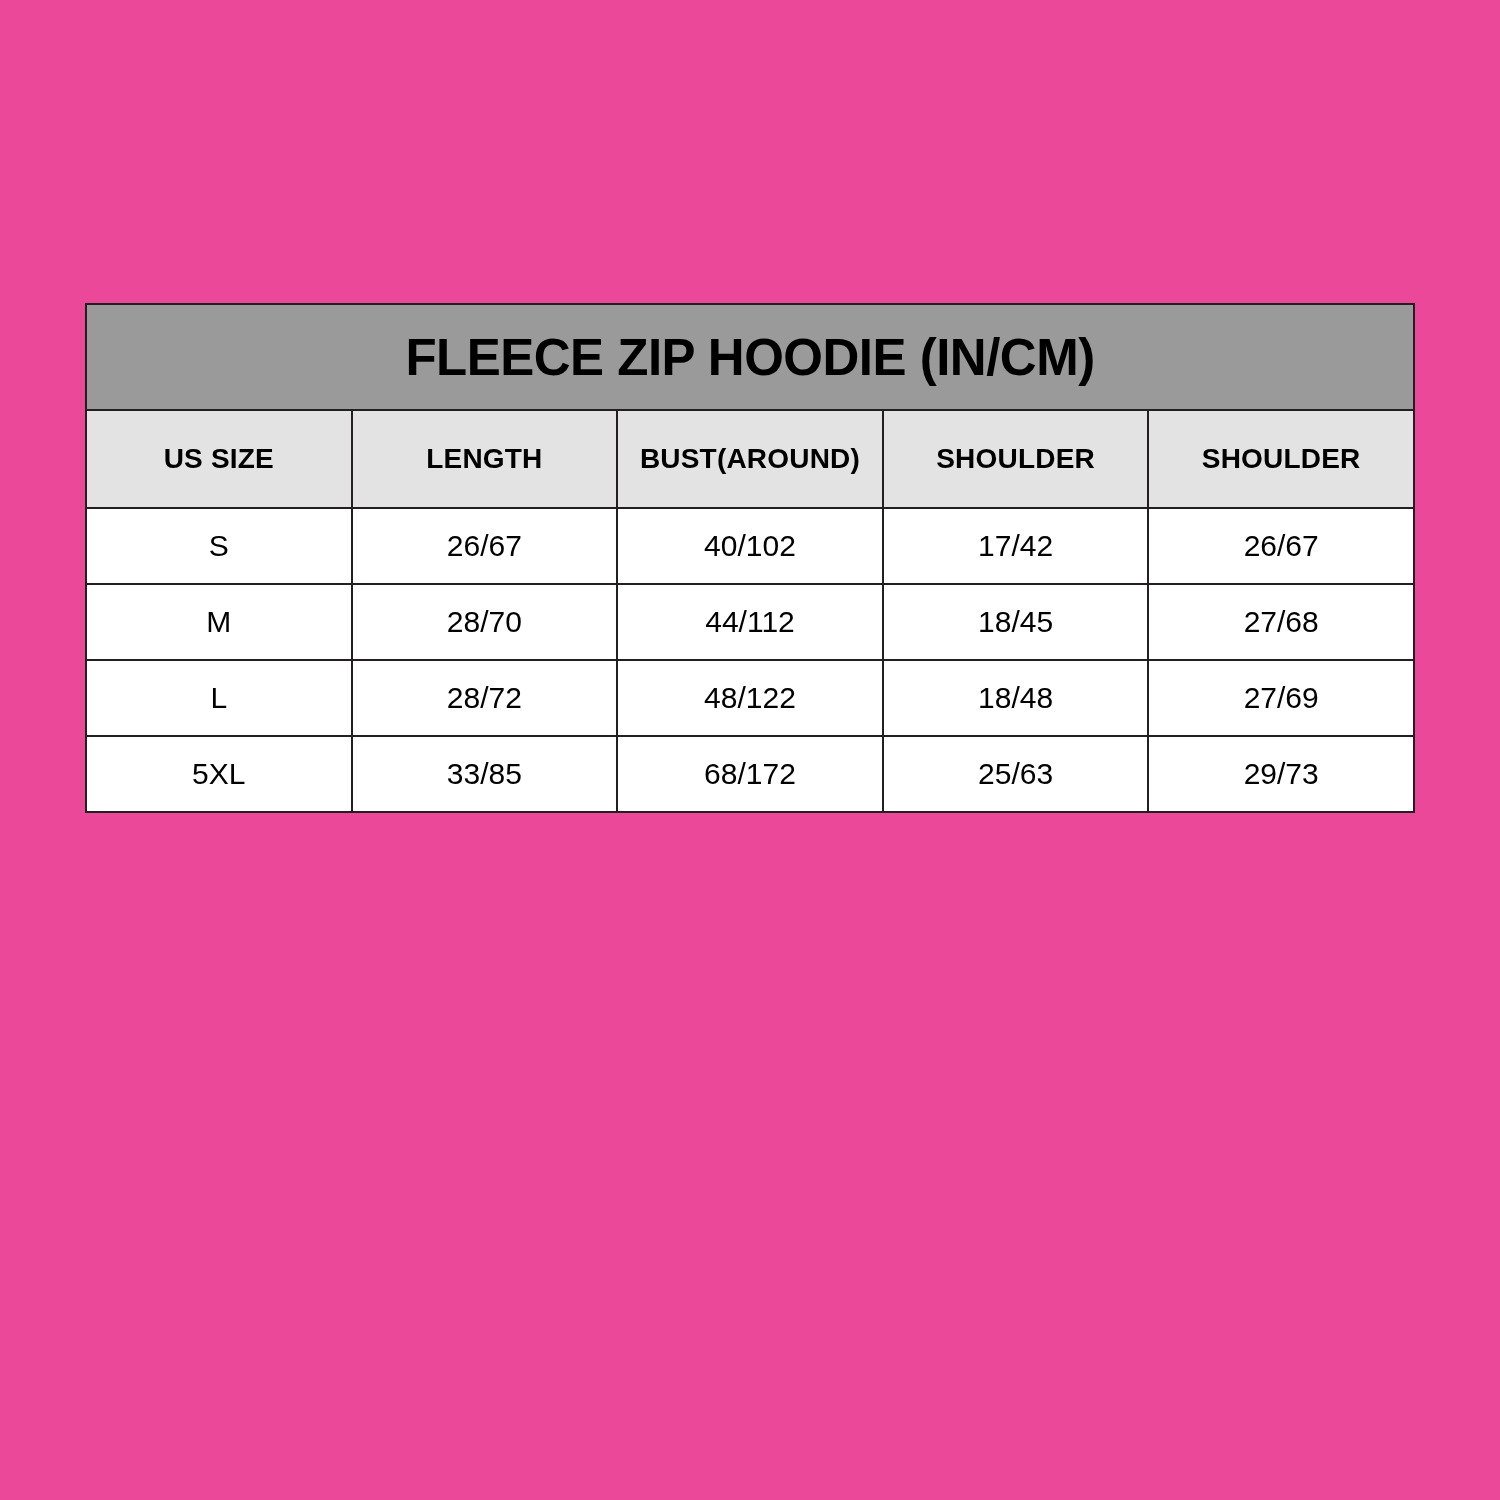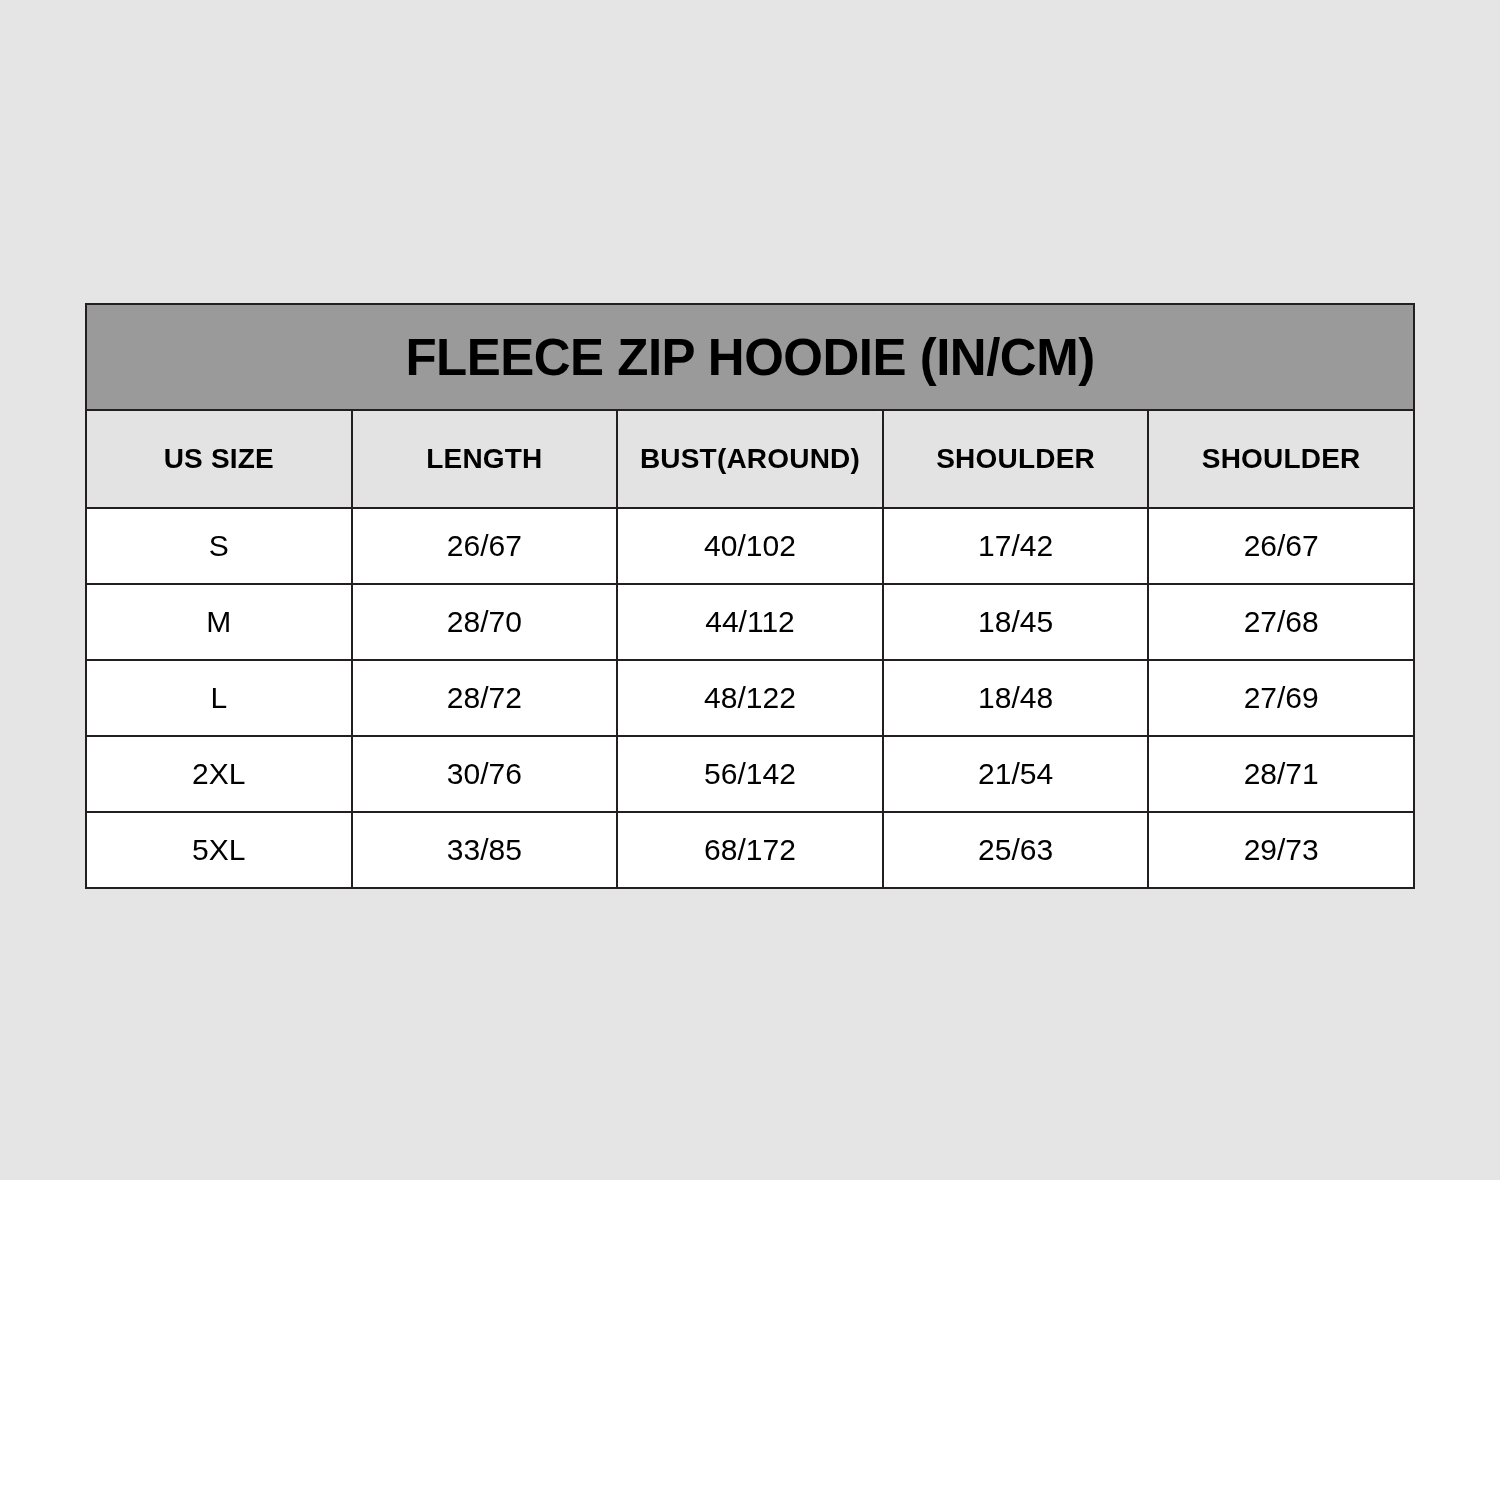--- a/index.html
+++ b/index.html
@@ -9,22 +9,22 @@
   }
   body {
     width: 1500px;
     height: 1500px;
     font-family: "Liberation Sans", sans-serif;
     -webkit-font-smoothing: antialiased;
   }
   .page {
     position: relative;
     width: 1500px;
-    height: 1180px;
-    background: #e5e5e5;
+    height: 1500px;
+    background: #ec4899;
   }
   .size-chart {
     position: absolute;
     left: 85px;
     top: 303px;
     width: 1330px;
     border-collapse: collapse;
     table-layout: fixed;
   }
   .size-chart td, .size-chart th {
@@ -55,21 +55,21 @@
   }
   .data-row td {
     height: 74px;
     font-size: 30px;
     font-weight: normal;
     color: #000000;
     background: #ffffff;
   }
   .col-size   { width: 267px; }
   .col-length { width: 271px; }
-  .col-bust   { width: 271px; border-radius: 15px; }
+  .col-bust   { width: 271px; }
   .col-sh1    { width: 264px; }
   .col-sh2    { width: 257px; }
 </style>
 </head>
 <body>
 
 <div class="page">
   <table class="size-chart">
     <tbody>
       <tr>
@@ -100,27 +100,20 @@
         <td>27/68</td>
       </tr>
       <tr class="data-row">
         <td>L</td>
         <td>28/72</td>
         <td>48/122</td>
         <td>18/48</td>
         <td>27/69</td>
       </tr>
       <tr class="data-row">
-        <td>2XL</td>
-        <td>30/76</td>
-        <td>56/142</td>
-        <td>21/54</td>
-        <td>28/71</td>
-      </tr>
-      <tr class="data-row">
         <td>5XL</td>
         <td>33/85</td>
         <td>68/172</td>
         <td>25/63</td>
         <td>29/73</td>
       </tr>
     </tbody>
   </table>
 </div>
 

